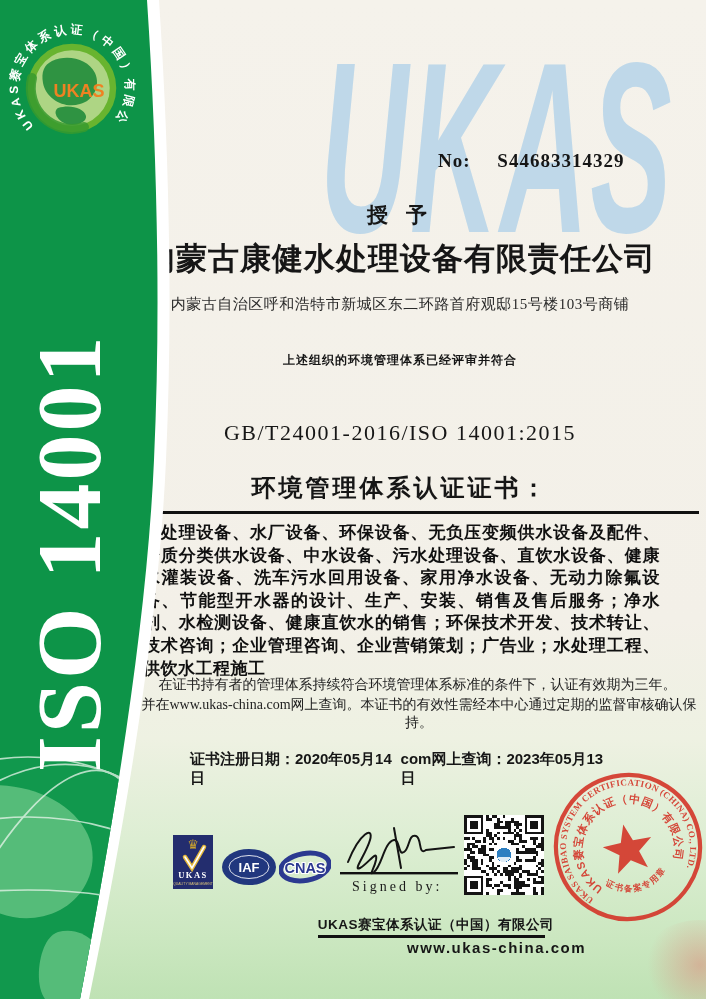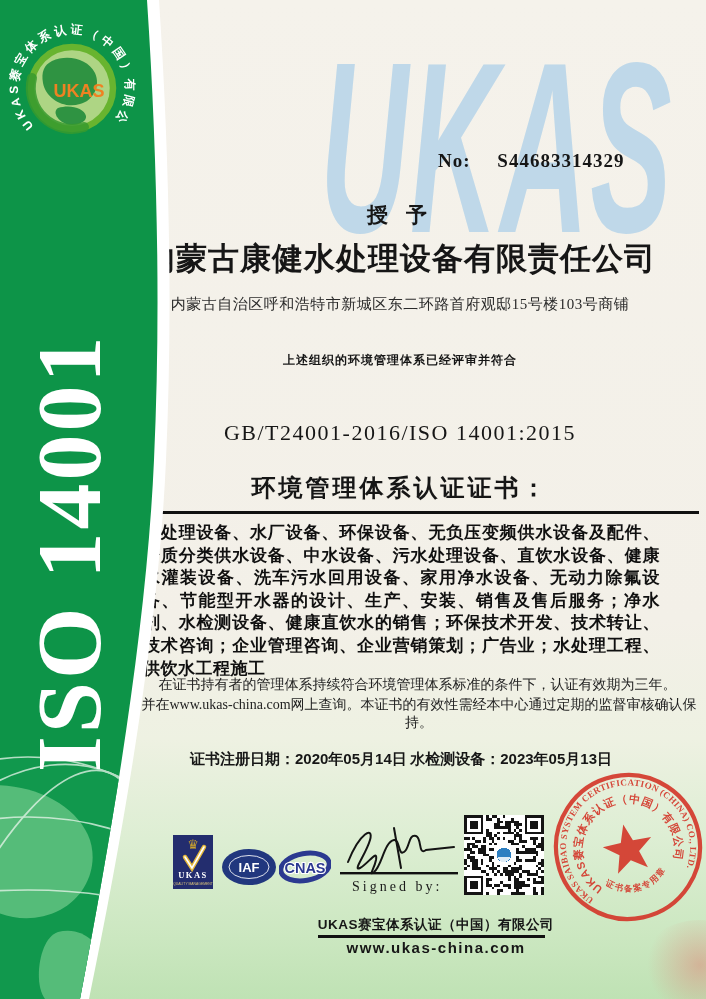--- a/index.html
+++ b/index.html
@@ -21,21 +21,21 @@
   #stdcode{left:150px;top:384px;width:500px;font-size:22px;letter-spacing:1.5px;margin-top:36px;}
   #clause{left:150px;top:415px;width:500px;font-size:18px;letter-spacing:2.5px;}
   #scopehead{left:150px;top:472px;width:500px;font-size:24px;letter-spacing:3px;}
   #scopeline{left:143px;top:511px;width:556px;height:3px;background:#111;}
   #scopetext{left:143px;top:522px;width:517px;font-size:17px;line-height:22.6px;text-align:justify;letter-spacing:.5px;color:#101010;}
   #note1{left:145px;top:676px;width:545px;font-size:14px;color:#222;}
   #note2{left:138px;top:696px;width:562px;font-size:14px;color:#222;}
   #dates{left:190px;top:726px;width:422px;display:flex;justify-content:space-between;font-size:15px;margin-top:24px;}
   #issuer{left:286px;top:916px;width:300px;font-size:13.5px;letter-spacing:.5px;}
   #issuerline{left:318px;top:935px;width:227px;height:2.5px;background:#111;}
-  #website{left:286px;top:939px;width:300px;font-size:15px;letter-spacing:1.5px;}
+  #website{left:286px;top:939px;width:300px;font-size:15px;letter-spacing:1.5px;text-align:right;}
   #stampremnant{left:640px;top:920px;width:120px;height:90px;border-radius:50%;
     background:radial-gradient(circle,rgba(226,120,110,.45),rgba(226,120,110,0) 70%);}
 </style>
 </head>
 <body>
 
 <div id="page">
 
   <div id="watermark" class="abs b">UKAS</div>
 
@@ -95,21 +95,21 @@
   <div id="scopetext" class="abs b">水处理设备、水厂设备、环保设备、无负压变频供水设备及配件、分质分类供水设备、中水设备、污水处理设备、直饮水设备、健康水灌装设备、洗车污水回用设备、家用净水设备、无动力除氟设备、节能型开水器的设计、生产、安装、销售及售后服务；净水剂、水检测设备、健康直饮水的销售；环保技术开发、技术转让、技术咨询；企业管理咨询、企业营销策划；广告业；水处理工程、供饮水工程施工</div>
 
   <div id="note1" class="abs serif ctr">在证书持有者的管理体系持续符合环境管理体系标准的条件下，认证有效期为三年。</div>
   <div id="note2" class="abs serif ctr">并在www.ukas-china.com网上查询。本证书的有效性需经本中心通过定期的监督审核确认保持。</div>
 
   <div id="dates" class="abs b">
     <span>
       <span>证书注册日期：</span><span>2020年05月14日</span>
     </span>
     <span>
-      <span>水检测设备：</span><span>2023年05月13日</span>
+      <span>com网上查询：</span><span>2023年05月13日</span>
     </span>
   </div>
 
   <svg class="abs" style="left:173px;top:835px" width="40" height="54" viewBox="0 0 40 54">
     <rect width="40" height="54" fill="#232d6e"></rect>
     <text x="20" y="14" text-anchor="middle" font-size="13" fill="#c9a12e">♛</text>
     <path d="M12,22 L19,33 L31,12" fill="none" stroke="#e4b83c" stroke-width="4.5" stroke-linecap="round"></path>
     <path d="M12,22 L19,33 L31,12" fill="none" stroke="#ffffff" stroke-width="1.6" stroke-linecap="round"></path>
     <text x="20" y="43" text-anchor="middle" font-size="8.5" font-weight="bold" letter-spacing="1.5" fill="#ffffff" font-family="Liberation Serif,serif">UKAS</text>
     <text x="20" y="50" text-anchor="middle" font-size="3.4" fill="#d9c27a" font-family="Liberation Sans,sans-serif">QUALITY MANAGEMENT</text>

